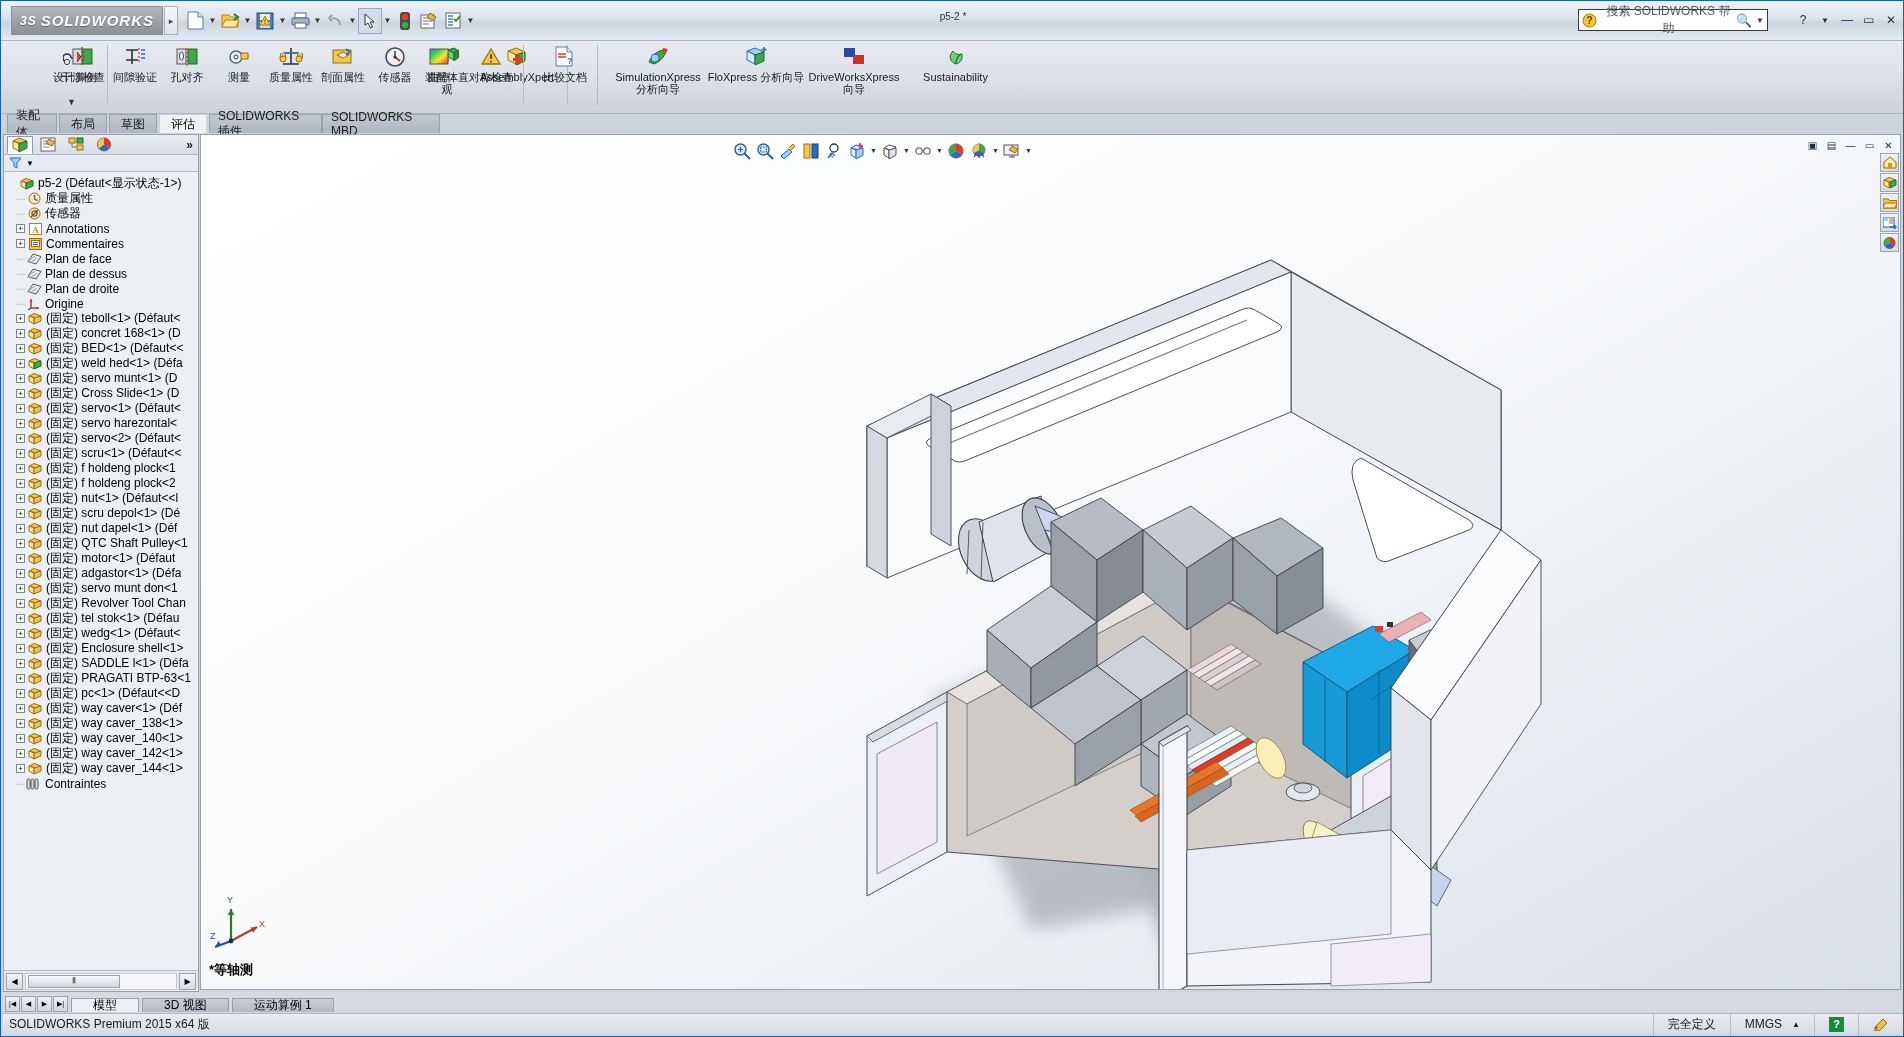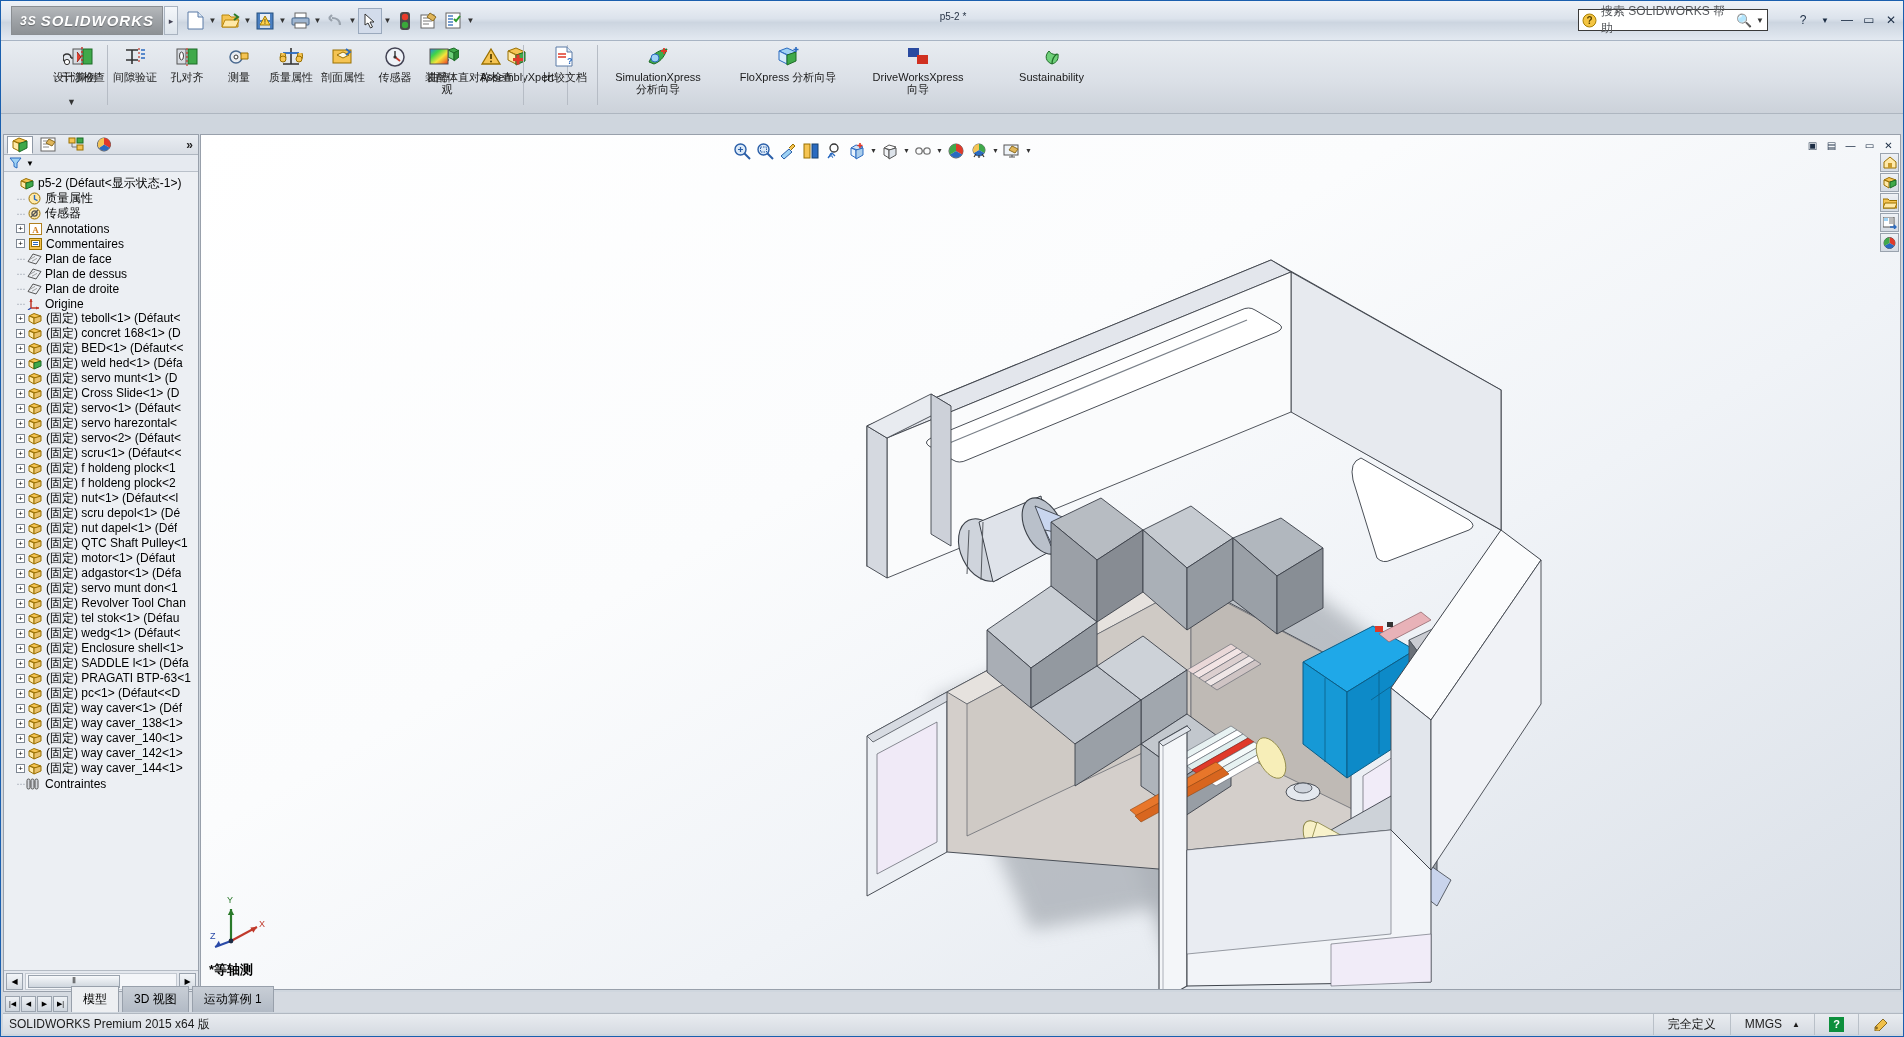--- a/index.html
+++ b/index.html
@@ -16,20 +16,21 @@
     background: linear-gradient(180deg,#1f6fc4 0%, #2a7fd4 4px, #cfd6de 4px, #cfd6de 100%);
     border: 1px solid #1a5fae;
     overflow: hidden;
   }
 
   
   .titlebar {
     position: absolute; left: 0; top: 0; width: 1904px; height: 40px;
     background: linear-gradient(180deg,#eef2f7 0%, #dce3ec 45%, #ccd5e0 55%, #e3e9f1 100%);
     border-bottom: 1px solid #a8b4c4;
+    text-align: center;
   }
   .swlogo {
     position: absolute; left: 10px; top: 5px; width: 152px; height: 29px;
     background: linear-gradient(180deg,#b5b8bb 0%, #9ea2a6 50%, #8d9195 100%);
     border: 1px solid #8a8e92;
     color: #fff; font-weight: bold; font-size: 15px;
     letter-spacing: 1px;
     display: flex; align-items: center; justify-content: center;
     text-shadow: 0 1px 1px rgba(0,0,0,.35);
     font-style: italic;
@@ -169,23 +170,23 @@
 
   
   .bottabs {
     position:absolute; left:2px; bottom: 24px; width: 1900px; height: 20px;
     background:#d5dae1; display:flex; align-items:flex-end;
   }
   .navbtns { display:flex; align-items:center; margin-left:2px; gap:1px; }
   .navb { width:15px; height:16px; background:linear-gradient(180deg,#eef1f5,#cfd6de);
           border:1px solid #9aa3ae; font-size:7px; display:flex; align-items:center; justify-content:center;}
   .btab {
-    height:26px; background:linear-gradient(180deg,#c8ced6,#b2bac5);
+    height:14px; background:linear-gradient(180deg,#c8ced6,#b2bac5);
     border:1px solid #98a0ab; border-bottom:none; margin-left:3px;
-    padding:0 11px; font-size:12px; display:flex; align-items:center;
+    padding:0 21px; font-size:12px; display:flex; align-items:center;
   }
   .btab.active { background:#edeff2; }
 
   
   .statusbar {
     position:absolute; left:2px; bottom:2px; width:1900px; height:21px;
     background: linear-gradient(180deg,#e9ecf0,#d6dbe2);
     border-top:1px solid #b1b8c1;
     display:flex; align-items:center; font-size:12px; color:#1a1a1a;
   }
@@ -462,21 +463,21 @@
               <path d="M13 1v5h5" fill="#dce8f5" stroke="#5b7ba6"></path>
               <path d="M4 8h8M4 11h8" stroke="#e03a2a" stroke-width="1.6"></path>
               <text x="13" y="18" font-size="9" fill="#2a6ac0" font-weight="bold">?</text>
             </svg>
         </span>
         <span>比较文档</span>
       </div>
       <div class="ribsep"></div>
     </div>
 
-    <div class="rgroup" style="left:608px;gap:32px;">
+    <div class="rgroup" style="left:608px;">
       <div class="ritem xwide">
         <span class="icn">
           <svg width="26" height="22" viewBox="0 0 26 22">
               <path d="M4 16c4-10 12-12 18-13-2 6-5 12-13 15z" fill="#3fa94a" stroke="#1d6b26"></path>
               <circle cx="10" cy="12" r="4" fill="#9ed2f5" stroke="#2a6ac0"></circle>
               <path d="M19 2v6M16 5h6" stroke="#e03a2a" stroke-width="1.8"></path>
             </svg>
         </span>
         <span>SimulationXpress 分析向导</span>
       </div>
@@ -505,20 +506,40 @@
           <svg width="24" height="22" viewBox="0 0 24 22">
               <path d="M12 18c-6-2-8-8-3-13 3 5 9 3 9 3 1 7-3 9-6 10z" fill="#6fd07a" stroke="#1d6b26"></path>
               <path d="M12 18c0-5 2-8 5-10" fill="none" stroke="#1d6b26" stroke-width="1.2"></path>
             </svg>
         </span>
         <span>Sustainability</span>
       </div>
     </div>
   </div>
 
+  <div class="cmdtabs">
+    <div class="ctab" style="left:6px;width:50px;">
+        <span>装配体</span>
+      </div>
+    <div class="ctab" style="left:58px;width:48px;">
+        <span>布局</span>
+      </div>
+    <div class="ctab" style="left:108px;width:48px;">
+        <span>草图</span>
+      </div>
+    <div class="ctab active" style="left:158px;width:48px;border-color:#cdd3db;">
+        <span>评估</span>
+      </div>
+    <div class="ctab" style="left:208px;width:113px;">
+        <span>SOLIDWORKS 插件</span>
+      </div>
+    <div class="ctab" style="left:321px;width:118px;">
+        <span>SOLIDWORKS MBD</span>
+      </div>
+  </div>
 
   <div class="leftpanel">
     <div class="lp-tabs">
       <div class="lp-tab active">
         <svg width="18" height="16" viewBox="0 0 18 16">
             <path d="M2 4l6-3 8 3-6 2.5z" fill="#f5c453" stroke="#9a7000"></path>
             <path d="M2 4v7l6 3V6.5z" fill="#ffe9a8" stroke="#9a7000"></path>
             <path d="M8 6.5l8-2.5v7l-8 4z" fill="#3fa94a" stroke="#1d6b26"></path>
           </svg>
       </div>

